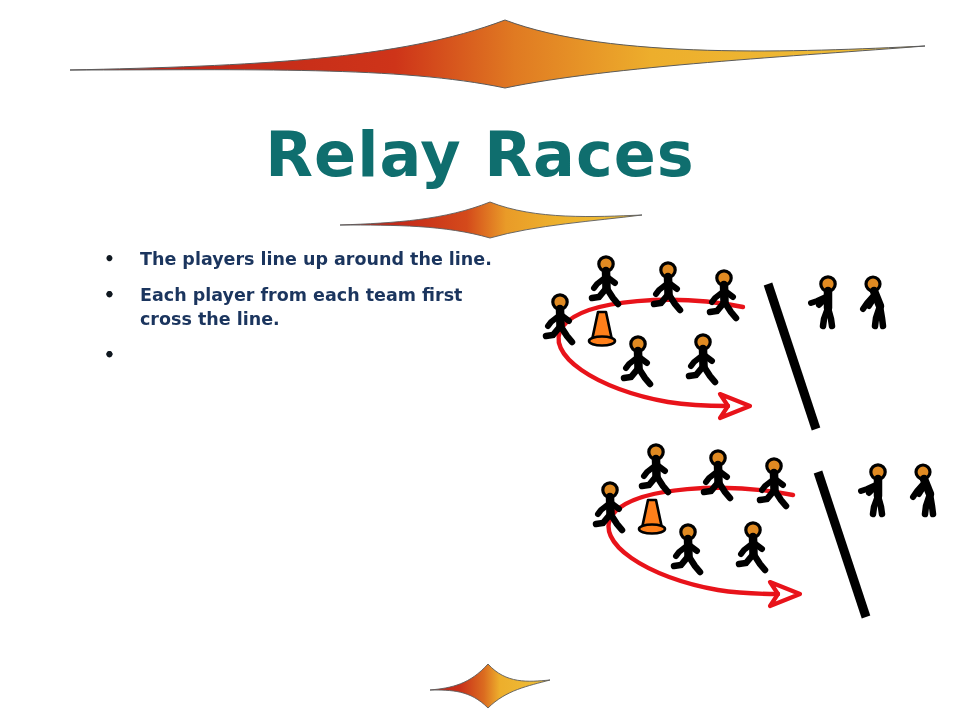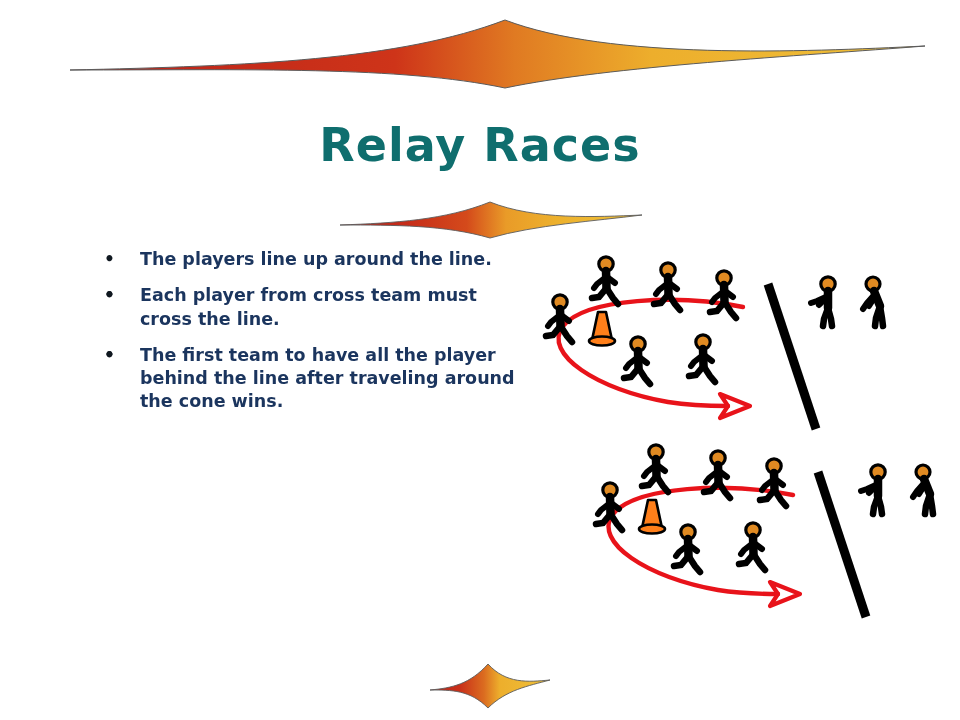--- a/index.html
+++ b/index.html
@@ -31,21 +31,21 @@
   #ornament-bottom { left: 420px; top: 652px; width: 140px; height: 68px; }
 
   
   #page-title {
     position: absolute;
     left: 0;
     top: 118px;
     width: 960px;
     text-align: center;
     font-family: "DejaVu Sans", sans-serif;
-    font-size: 46px;
+    font-size: 62px;
     font-weight: bold;
     letter-spacing: 1px;
     color: #0F6E6E;
     white-space: nowrap;
   }
 
   
   #bullet-list {
     position: absolute;
     left: 96px;
@@ -126,28 +126,27 @@
   <ul id="bullet-list">
     <li class="bullet-item">
       <span class="bullet-marker">•</span>
       <span>The players line up around the line.</span>
     </li>
     <li class="bullet-item">
       <span class="bullet-marker">•</span>
     </li>
     <li class="bullet-item">
       <span class="bullet-marker">•</span>
-      <span>Each player from cross team must cross the line.</span>
-    </li>
-    <li class="bullet-item">
-      <span class="bullet-marker">•</span>
-    </li>
-    <li class="bullet-item">
-      <span class="bullet-marker">•</span>
-      <span>The first team to have all the player behind the line after traveling around the cone wins.</span>
+      <span>Each player from each team first cross the line.</span>
+    </li>
+    <li class="bullet-item">
+      <span class="bullet-marker">•</span>
+    </li>
+    <li class="bullet-item">
+      <span class="bullet-marker">•</span>
     </li>
   </ul>
 
   <div class="illustration" id="illustration-top">
     <svg width="420" height="200" viewBox="0 0 420 200">
       <defs>
 
         <g id="runner-right">
           <g stroke="#000000" stroke-width="3.2" stroke-linecap="round" fill="#E08A22">
             <circle cx="0" cy="-22" r="7.2"></circle>

